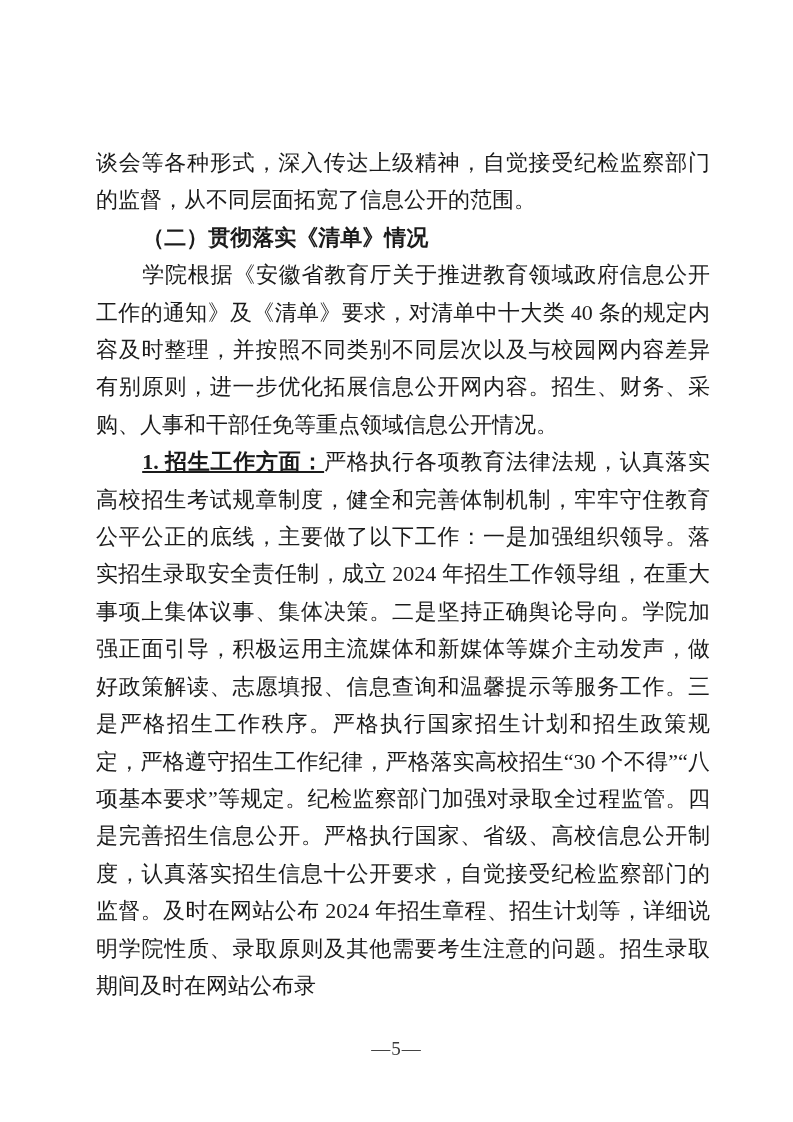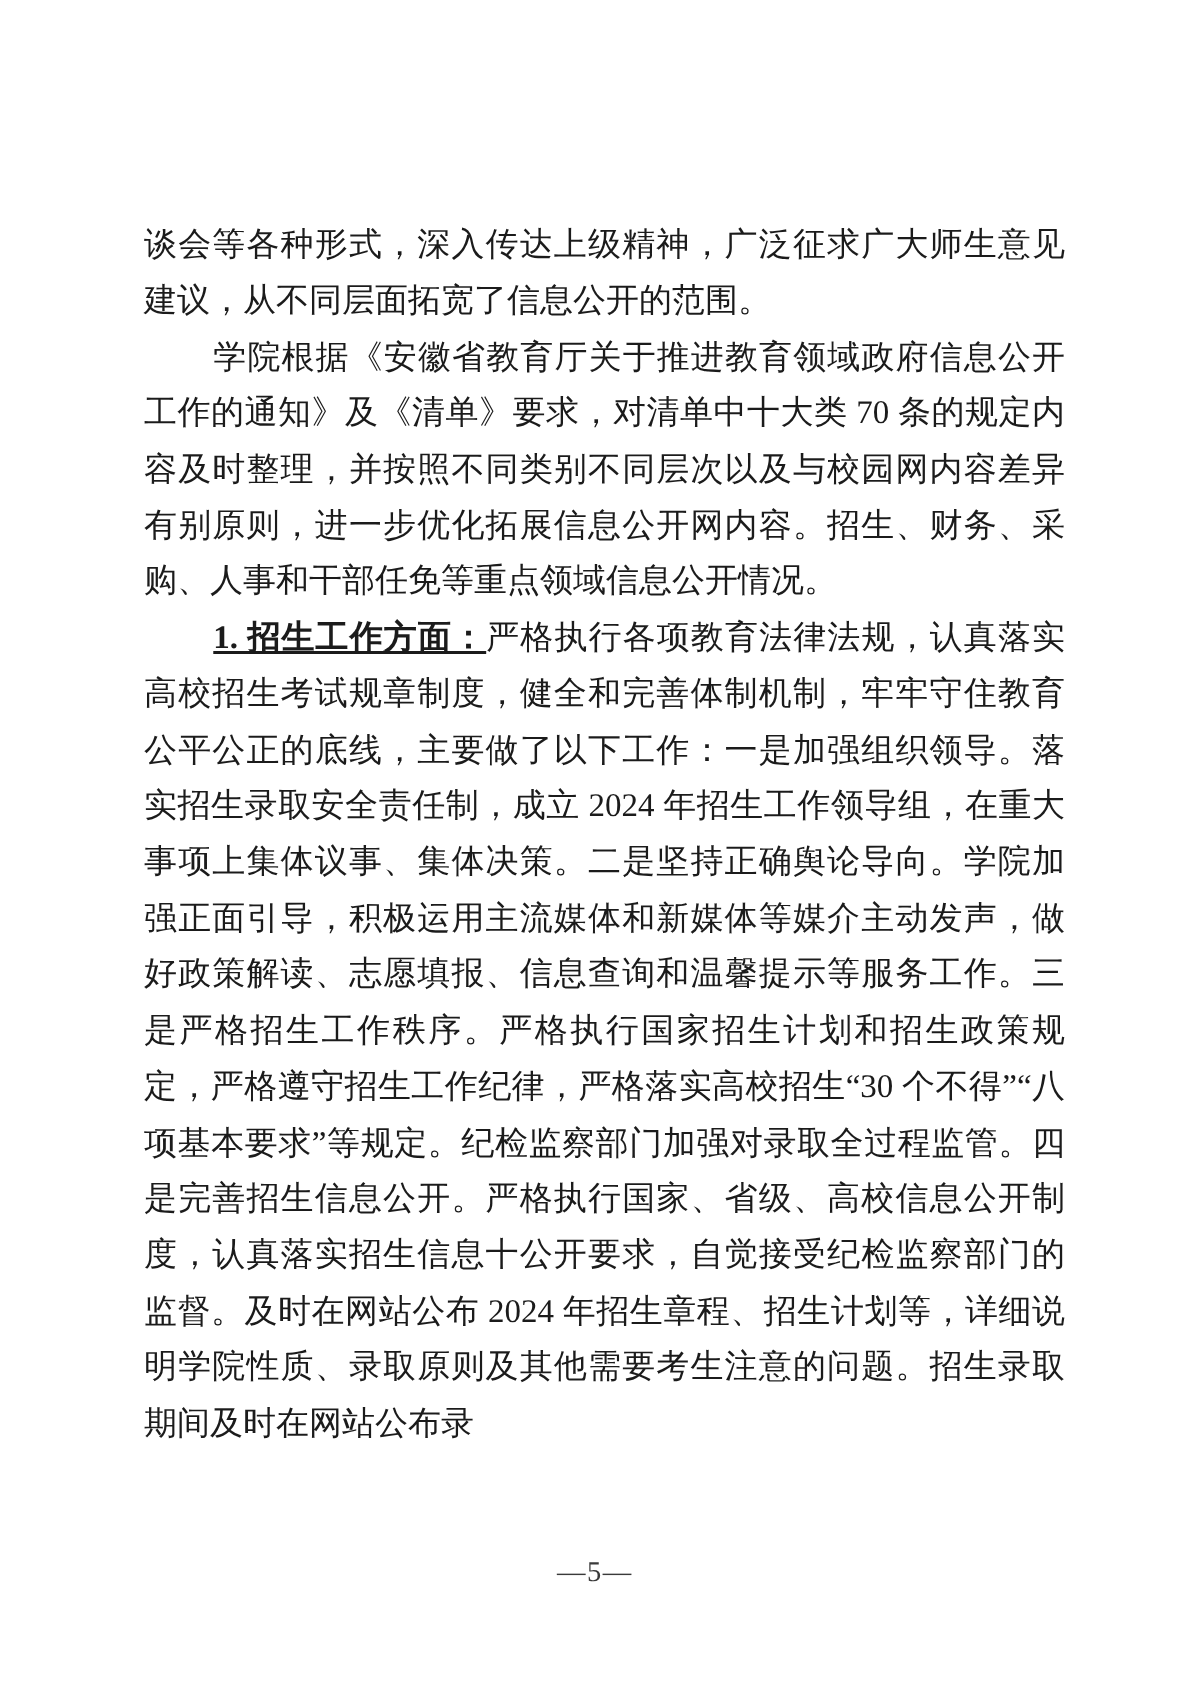--- a/index.html
+++ b/index.html
@@ -51,21 +51,22 @@
     color: #3a3a3a;
     letter-spacing: 1px;
     font-family: "Liberation Serif", "DejaVu Serif", serif;
   }
 </style>
 </head>
 <body>
 
 <div class="page">
   <div class="text-block">
-    <p class="no-indent">谈会等各种形式，深入传达上级精神，广泛征求广大师生意见建议，从不同层面拓宽了信息公开的范围。</p>
-    <p>学院根据《安徽省教育厅关于推进教育领域政府信息公开工作的通知》及《清单》要求，对清单中十大类 70 条的规定内容及时整理，并按照不同类别不同层次以及与校园网内容差异有别原则，进一步优化拓展信息公开网内容。招生、财务、采购、人事和干部任免等重点领域信息公开情况。</p>
+    <p class="no-indent">谈会等各种形式，深入传达上级精神，自觉接受纪检监察部门的监督，从不同层面拓宽了信息公开的范围。</p>
+    <p class="section-heading">（二）贯彻落实《清单》情况</p>
+    <p>学院根据《安徽省教育厅关于推进教育领域政府信息公开工作的通知》及《清单》要求，对清单中十大类 40 条的规定内容及时整理，并按照不同类别不同层次以及与校园网内容差异有别原则，进一步优化拓展信息公开网内容。招生、财务、采购、人事和干部任免等重点领域信息公开情况。</p>
     <p><span class="para-lead">1. 招生工作方面：</span><span>严格执行各项教育法律法规，认真落实高校招生考试规章制度，健全和完善体制机制，牢牢守住教育公平公正的底线，主要做了以下工作：一是加强组织领导。落实招生录取安全责任制，成立 2024 年招生工作领导组，在重大事项上集体议事、集体决策。二是坚持正确舆论导向。学院加强正面引导，积极运用主流媒体和新媒体等媒介主动发声，做好政策解读、志愿填报、信息查询和温馨提示等服务工作。三是严格招生工作秩序。严格执行国家招生计划和招生政策规定，严格遵守招生工作纪律，严格落实高校招生“30 个不得”“八项基本要求”等规定。纪检监察部门加强对录取全过程监管。四是完善招生信息公开。严格执行国家、省级、高校信息公开制度，认真落实招生信息十公开要求，自觉接受纪检监察部门的监督。及时在网站公布 2024 年招生章程、招生计划等，详细说明学院性质、录取原则及其他需要考生注意的问题。招生录取期间及时在网站公布录</span></p>
   </div>
 
   <div class="page-footer">
     <span>—5—</span>
   </div>
 </div>
 
 </body></html>

